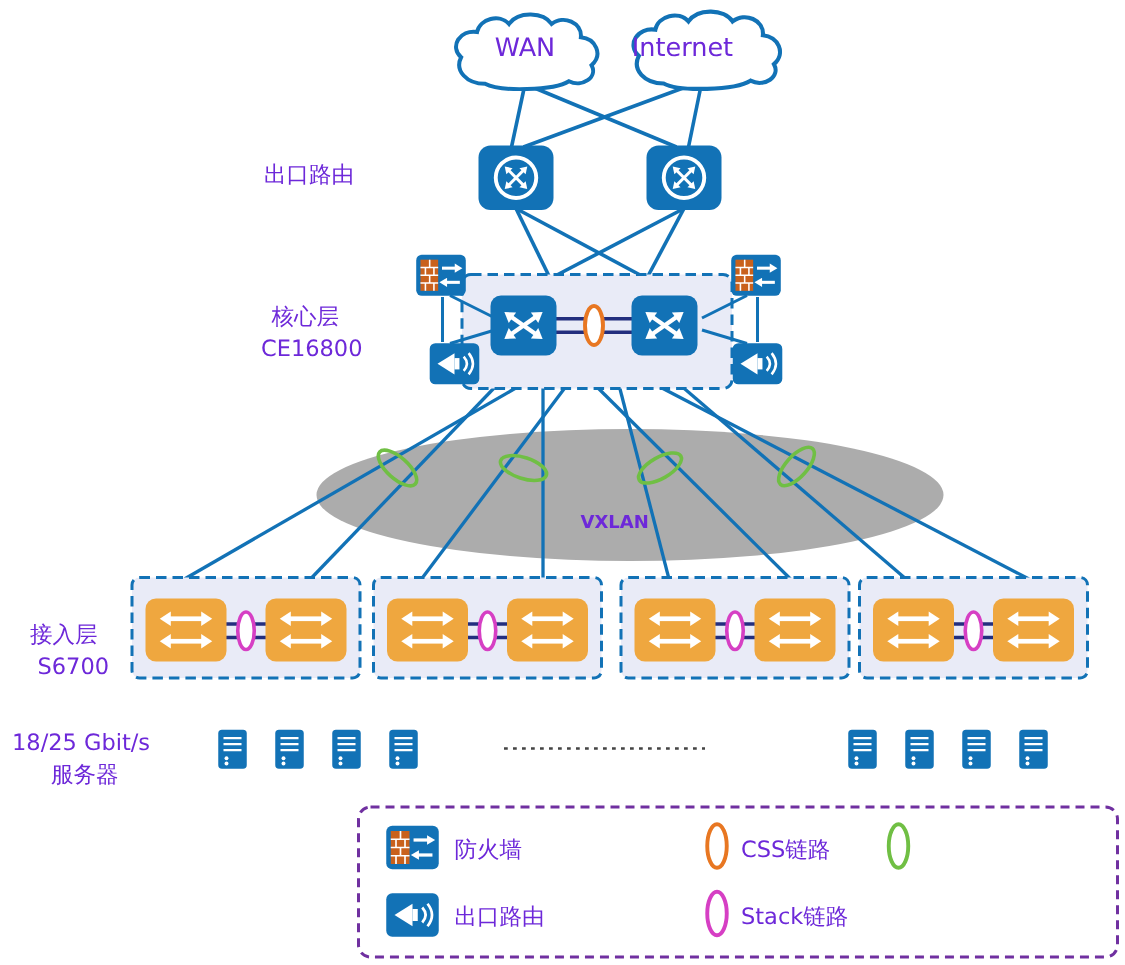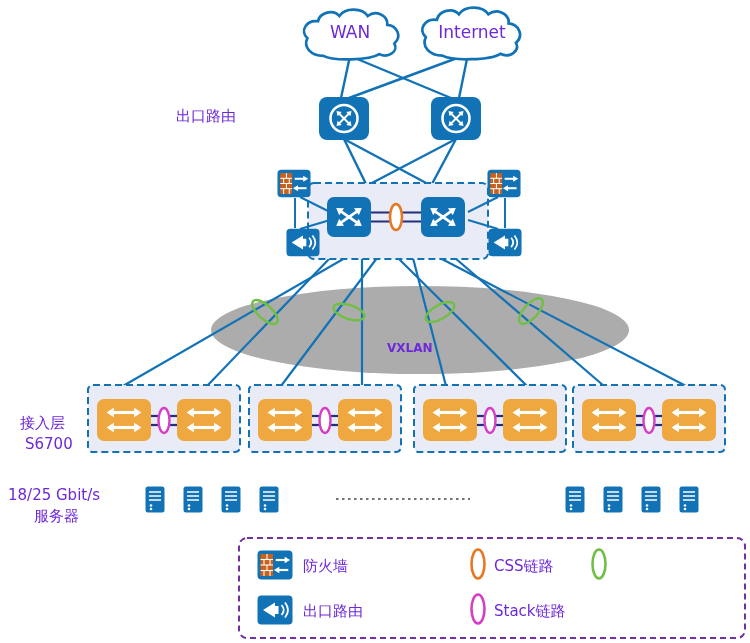--- a/index.html
+++ b/index.html
@@ -208,24 +208,28 @@
 
   <rect x="239" y="538" width="506" height="100" rx="8" fill="#fff" stroke="#7030A0" stroke-width="2" stroke-dasharray="6,4"></rect>
   <use href="#firewall" x="257" y="550" width="36" height="30"></use>
   <use href="#load-balancer" x="257" y="595" width="36" height="30"></use>
   <ellipse cx="478" cy="564" rx="6.5" ry="14.5" fill="#fff" stroke="#E87722" stroke-width="2.6"></ellipse>
   <ellipse cx="478" cy="609" rx="6.5" ry="14.5" fill="#fff" stroke="#D63FC4" stroke-width="2.6"></ellipse>
   <ellipse cx="599" cy="564" rx="6.5" ry="14.5" fill="#fff" stroke="#70BF44" stroke-width="2.6"></ellipse>
 </svg>
 
 <div class="lbl cloud-lbl center" style="left:295px;top:22px;width:110px;">WAN</div>
-<div class="lbl cloud-lbl center" style="left:415px;top:22px;width:114px;">Internet</div>
+<div class="lbl cloud-lbl center" style="left:398px;top:22px;width:114px;">Internet</div>
 
 <div class="lbl" style="left:176px;top:106px;">出口路由</div>
 
+<div class="lbl" style="left:174px;top:201px;">
+  <div class="indent1">核心层</div>
+  <div>CE16800</div>
+</div>
 
 <div class="lbl vxlan-lbl" style="left:387px;top:338px;">VXLAN</div>
 
 <div class="lbl" style="left:20px;top:389px;margin-top:24px;">
   <div>接入层</div>
   <div class="indent2">S6700</div>
 </div>
 
 <div class="lbl" style="left:8px;top:485px;">
   <div>18/25 Gbit/s</div>

